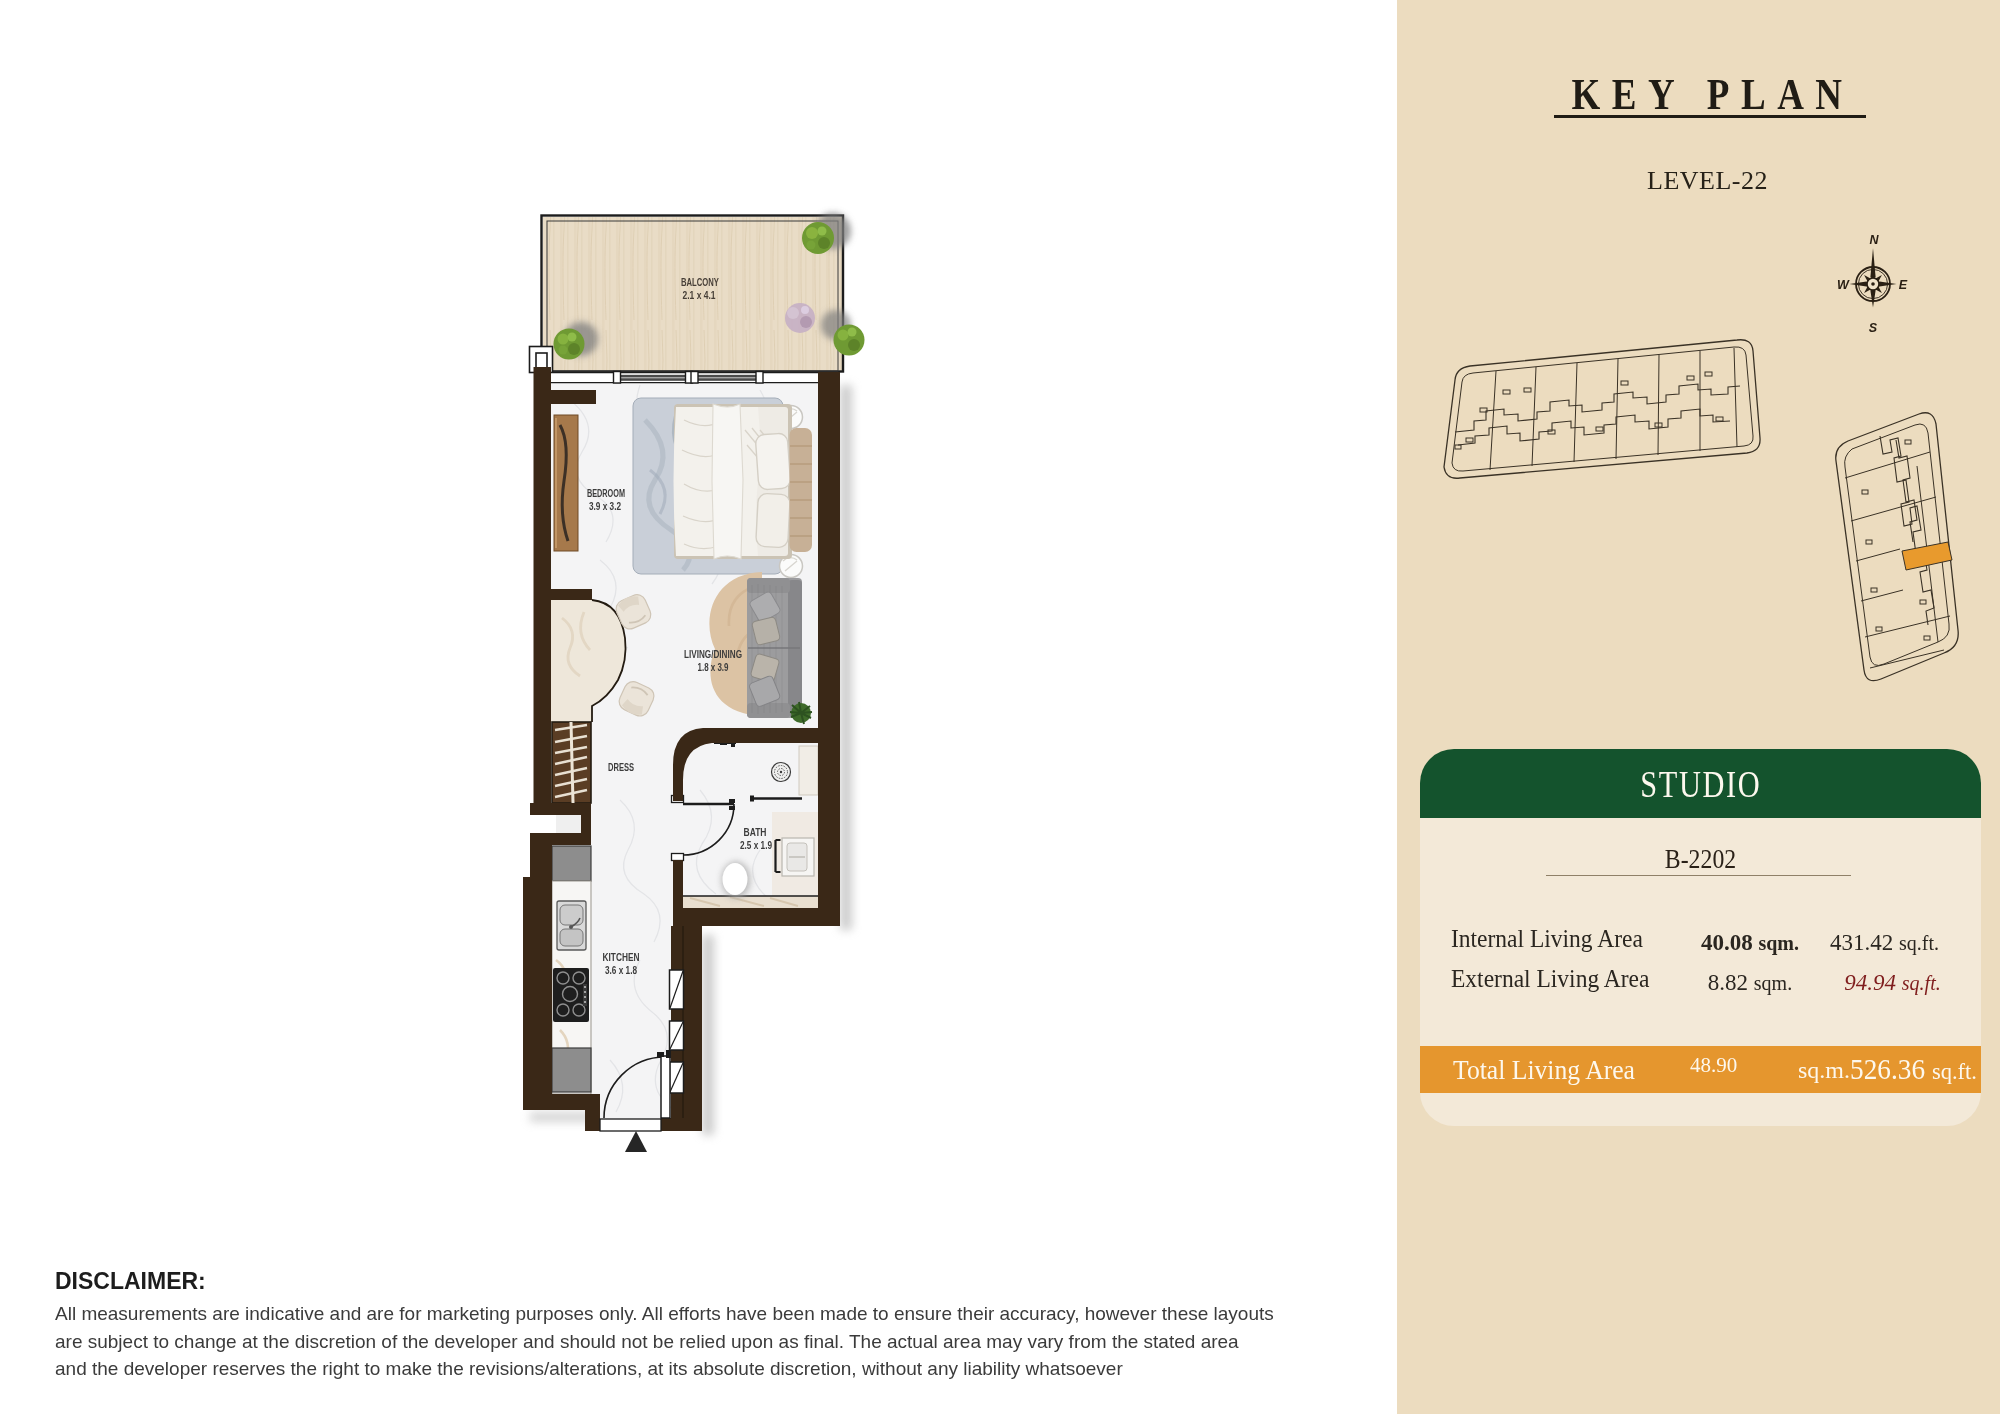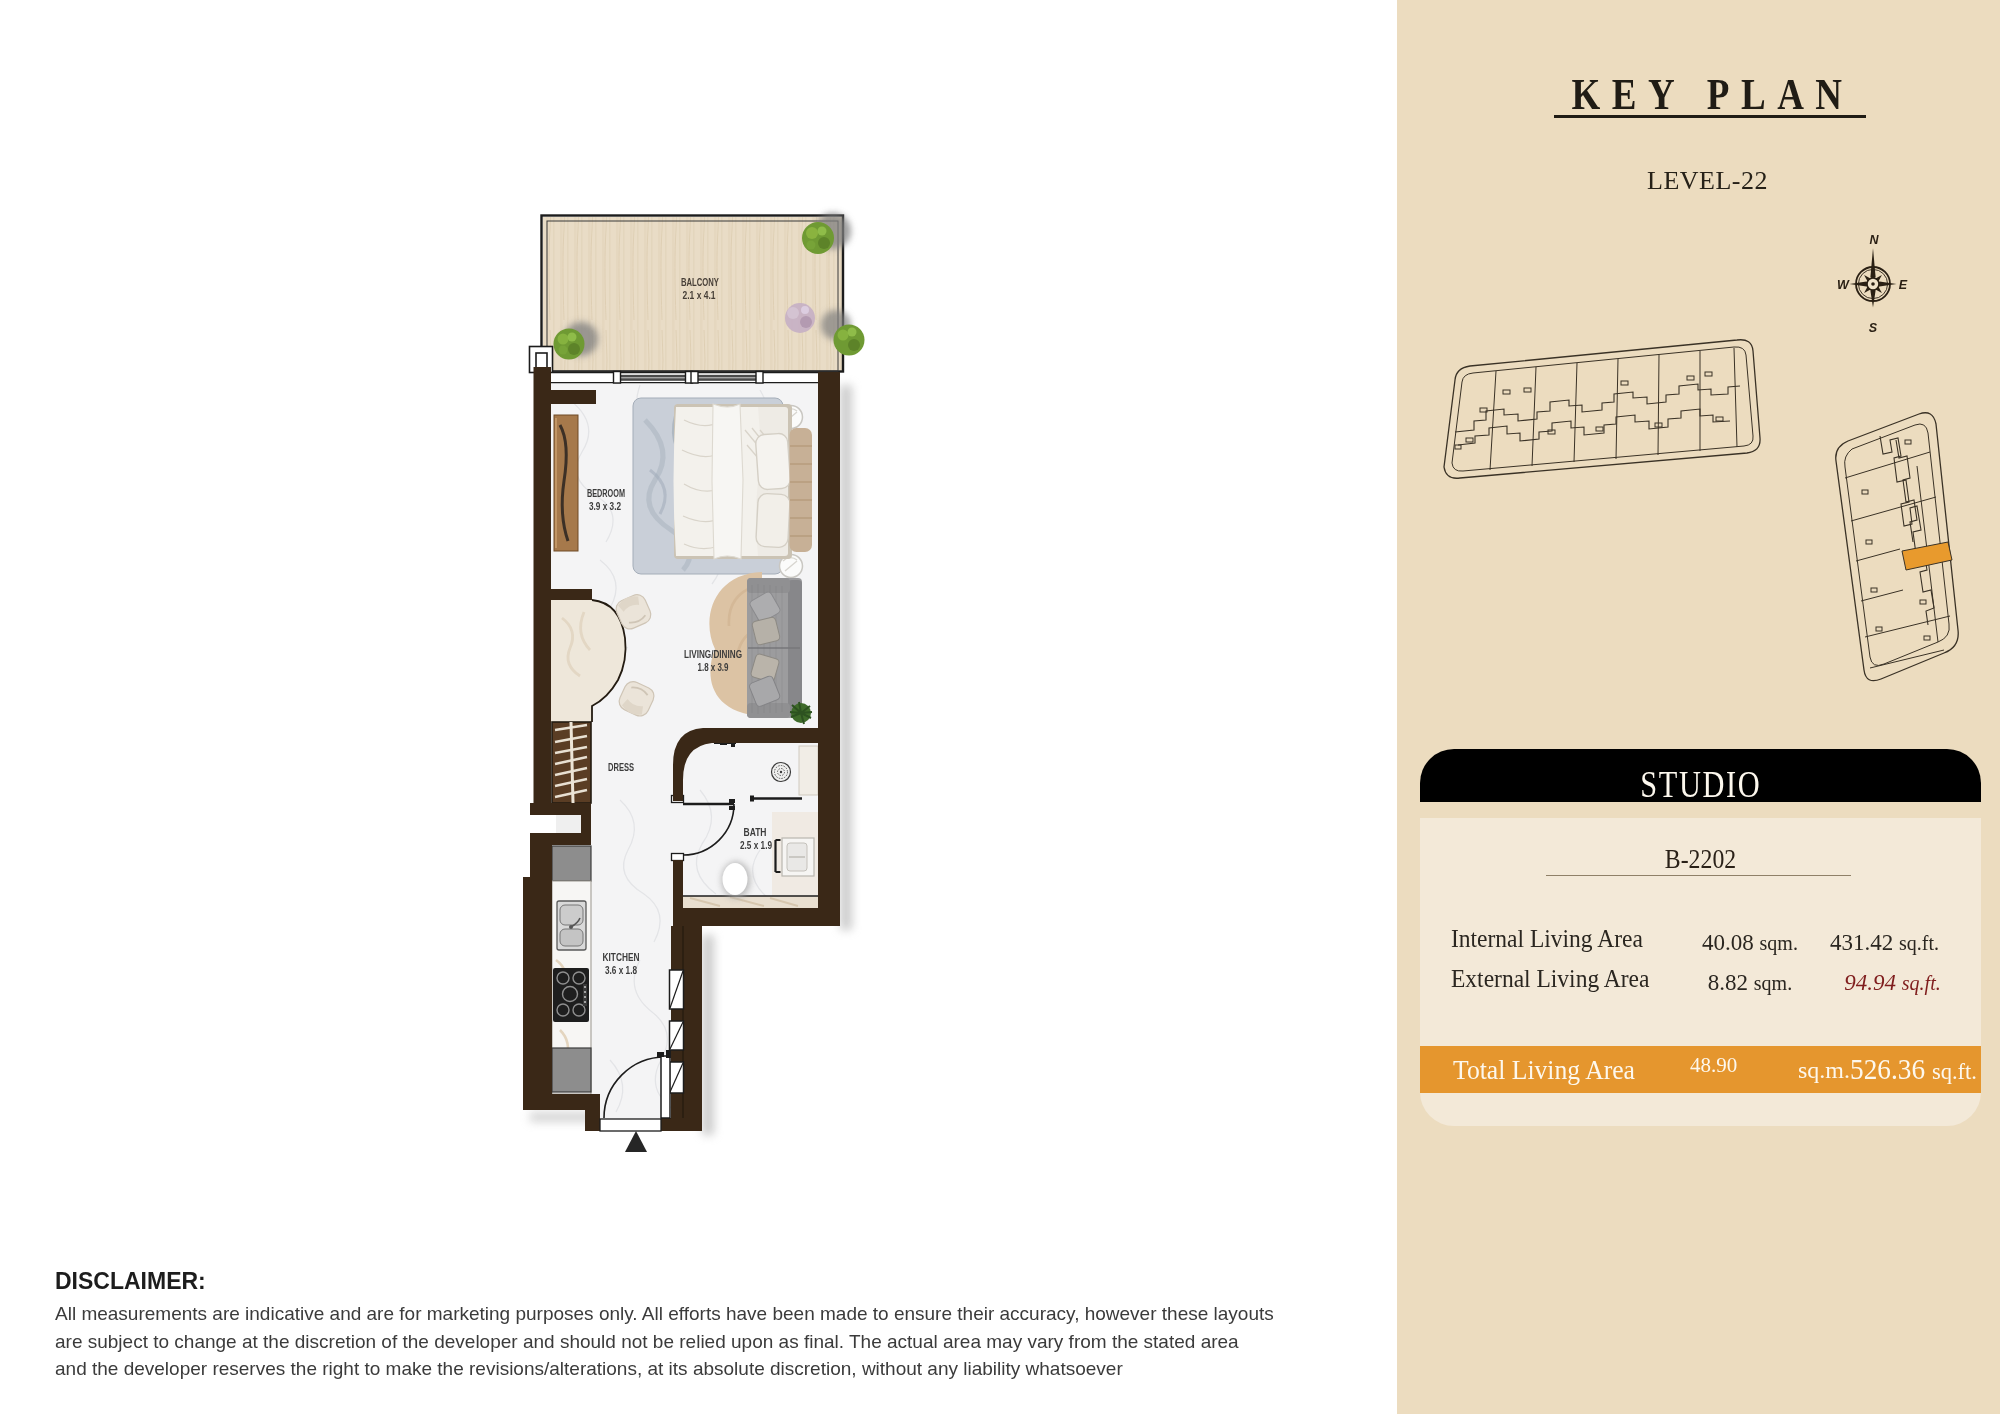--- a/index.html
+++ b/index.html
@@ -499,30 +499,30 @@
   <rect x="1871" y="588" width="6" height="4"></rect>
   <rect x="1920" y="600" width="6" height="4"></rect>
   <rect x="1924" y="636" width="6" height="4"></rect>
   <rect x="1876" y="627" width="6" height="4"></rect>
 </g>
 
 </svg>
 
 <div class="abs" style="left:1420px;top:749px;width:561px;height:377px;">
 
-  <div class="abs serif" style="left:0;top:0;width:561px;height:53px;background:#000000;border-radius:34px 34px 0 0;color:#fdf8ee;font-size:37px;letter-spacing:2px;text-align:center;line-height:72px;"><span style="display:inline-block;transform:scaleX(0.82);">STUDIO</span></div>
+  <div class="abs serif" style="left:0;top:0;width:561px;height:69px;background:#14532d;border-radius:34px 34px 0 0;color:#fdf8ee;font-size:37px;letter-spacing:2px;text-align:center;line-height:72px;"><span style="display:inline-block;transform:scaleX(0.82);">STUDIO</span></div>
 
   <div class="abs" style="left:0;top:69px;width:561px;height:308px;background:#f3e9d8;border-radius:0 0 34px 34px;"></div>
 
   <div class="abs serif" style="left:0;top:95px;width:561px;text-align:center;font-size:27px;color:#2a2118;"><span style="display:inline-block;transform:scaleX(0.88);">B-2202</span></div>
 
   <div class="abs" style="left:126px;top:126px;width:305px;height:1px;background:#8f8068;"></div>
 
   <div class="abs serif" style="left:31px;top:176px;font-size:25px;color:#2a2620;transform:scaleX(0.94);transform-origin:left;">Internal Living Area</div>
-  <div class="abs serif" style="left:275px;top:181px;width:110px;text-align:center;font-size:23px;color:#2a2620;">40.08 <span style="font-size:20px;">sqm.</span></div>
+  <div class="abs serif" style="left:275px;top:181px;width:110px;text-align:center;font-size:23px;color:#2a2620;font-weight:bold;">40.08 <span style="font-size:20px;">sqm.</span></div>
   <div class="abs serif" style="left:410px;top:181px;width:125px;text-align:left;font-size:23px;color:#2a2620;">431.42 <span style="font-size:20px;">sq.ft.</span></div>
 
   <div class="abs serif" style="left:31px;top:216px;font-size:25px;color:#2a2620;transform:scaleX(0.94);transform-origin:left;">External Living Area</div>
   <div class="abs serif" style="left:275px;top:221px;width:110px;text-align:center;font-size:23px;color:#2a2620;">8.82 <span style="font-size:20px;">sqm.</span></div>
   <div class="abs serif" style="left:410px;top:221px;width:125px;text-align:center;font-size:23px;color:#7f1d1d;font-style:italic;">94.94 <span style="font-size:20px;">sq.ft.</span></div>
 
   <div class="abs" style="left:0;top:297px;width:561px;height:47px;background:#e5962e;"></div>
   <div class="abs serif" style="left:33px;top:306px;font-size:27px;color:#fdf8ee;transform:scaleX(0.95);transform-origin:left;">Total Living Area</div>
   <div class="abs serif" style="left:270px;top:304px;font-size:21px;color:#fdf8ee;">48.90</div>
   <div class="abs serif" style="left:352px;top:308px;font-size:24px;color:#fdf8ee;margin-left:26px;">sq.m.</div>

